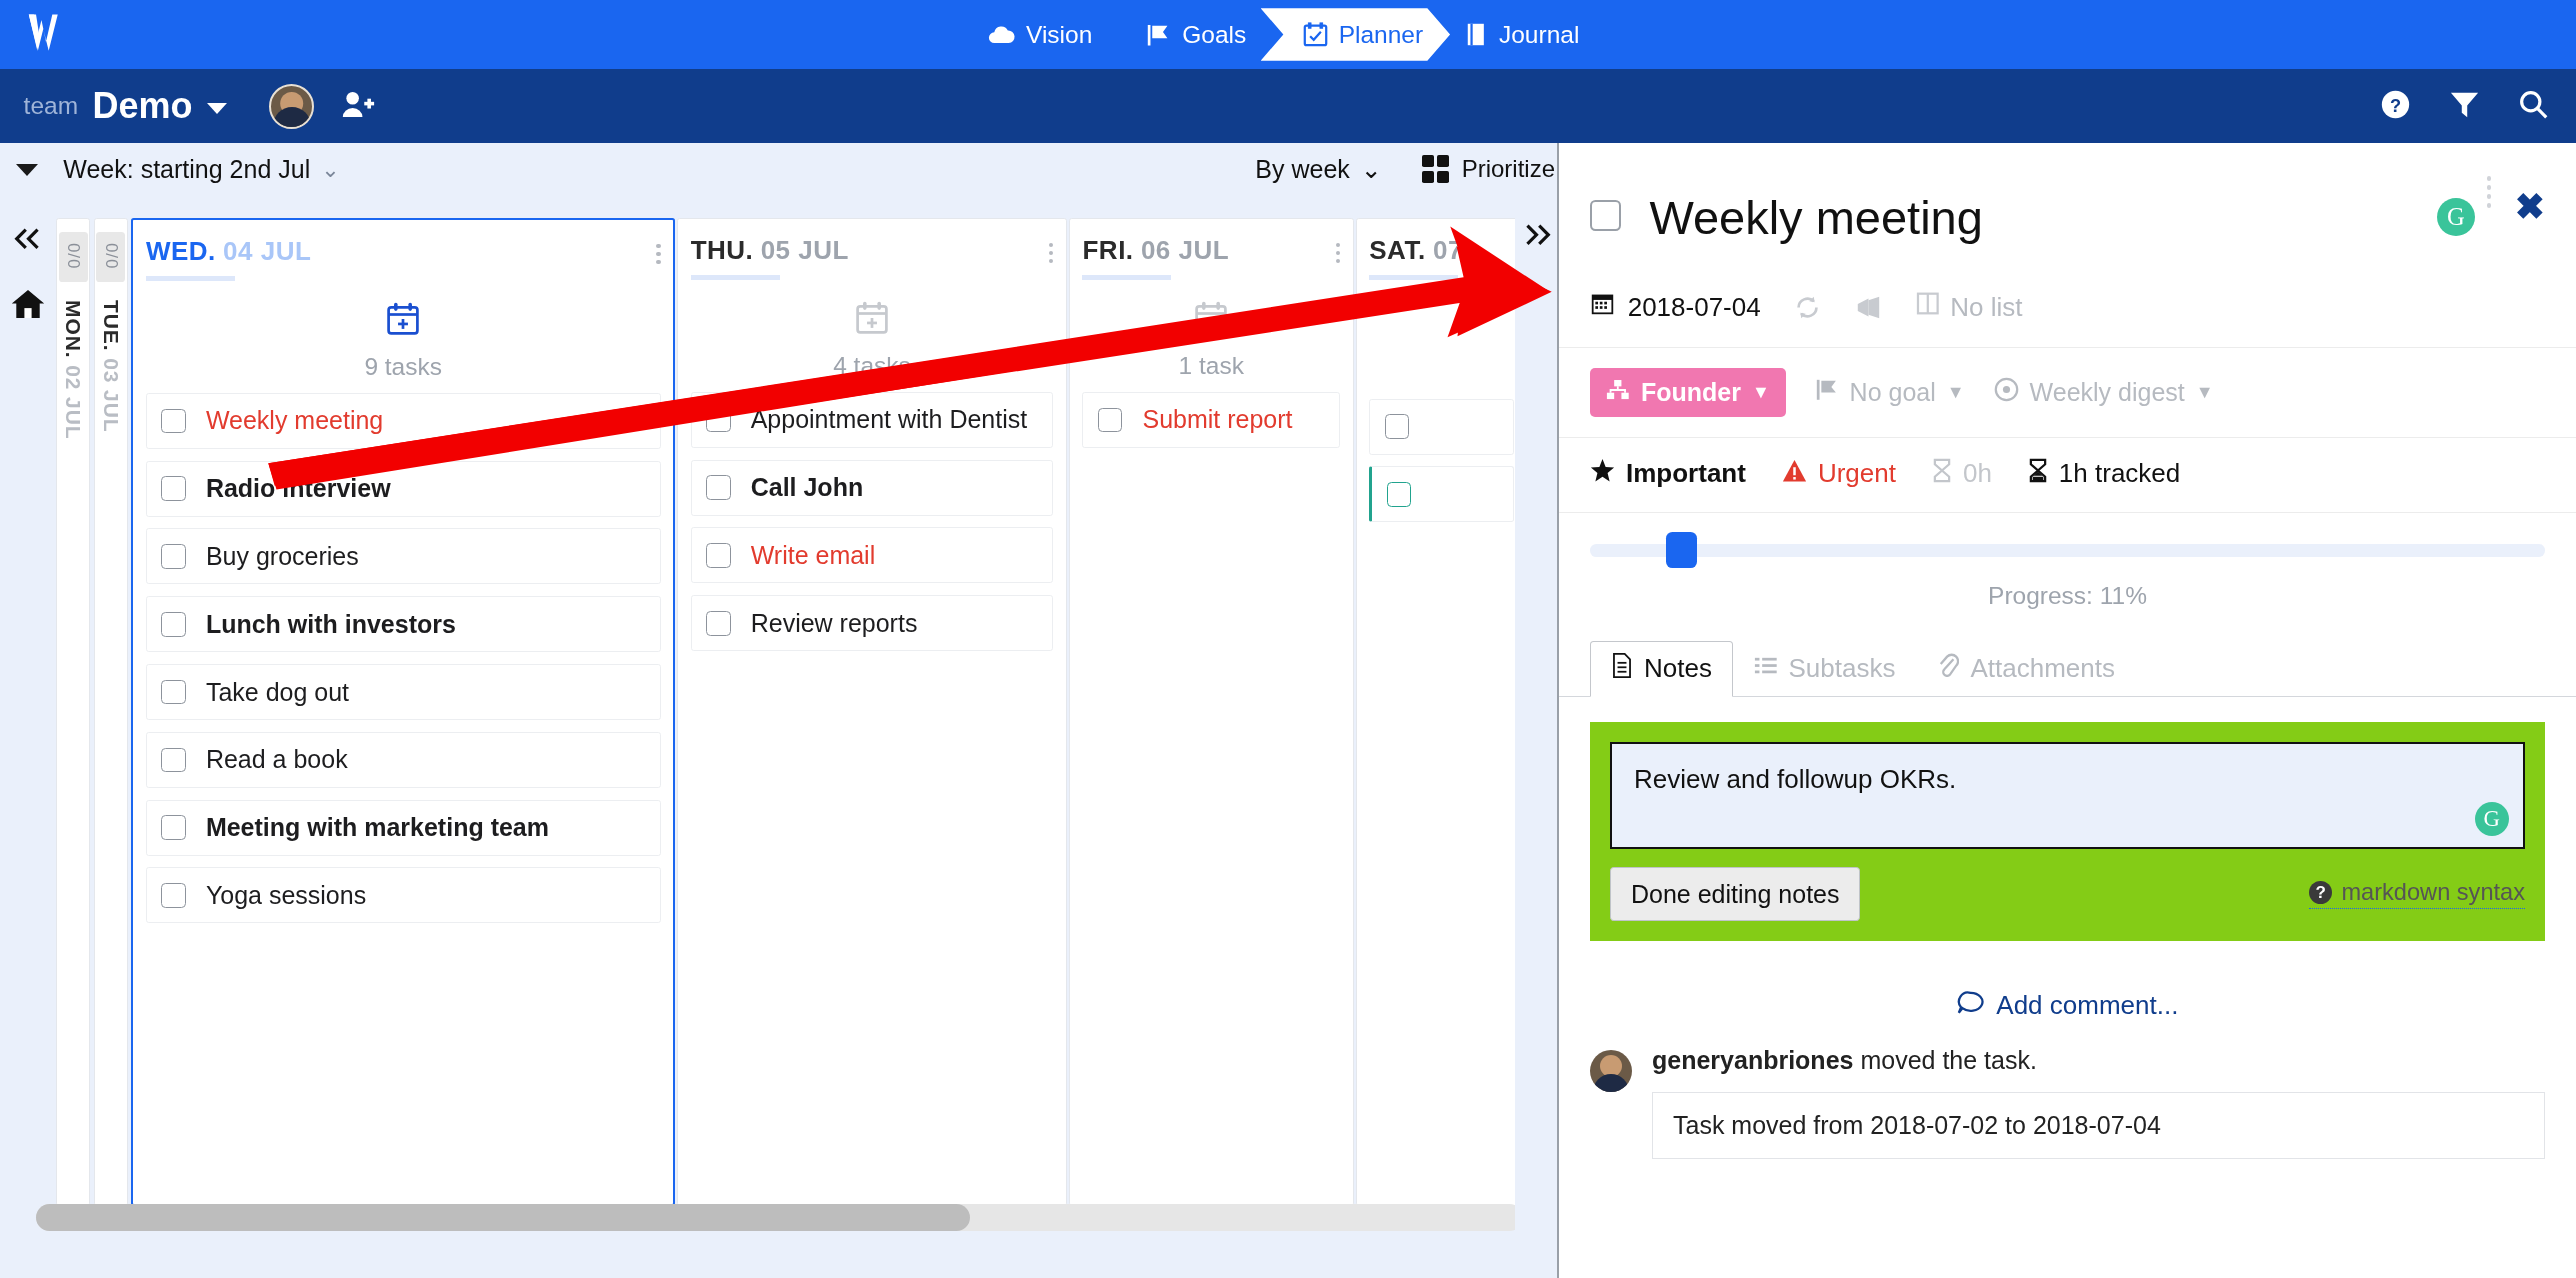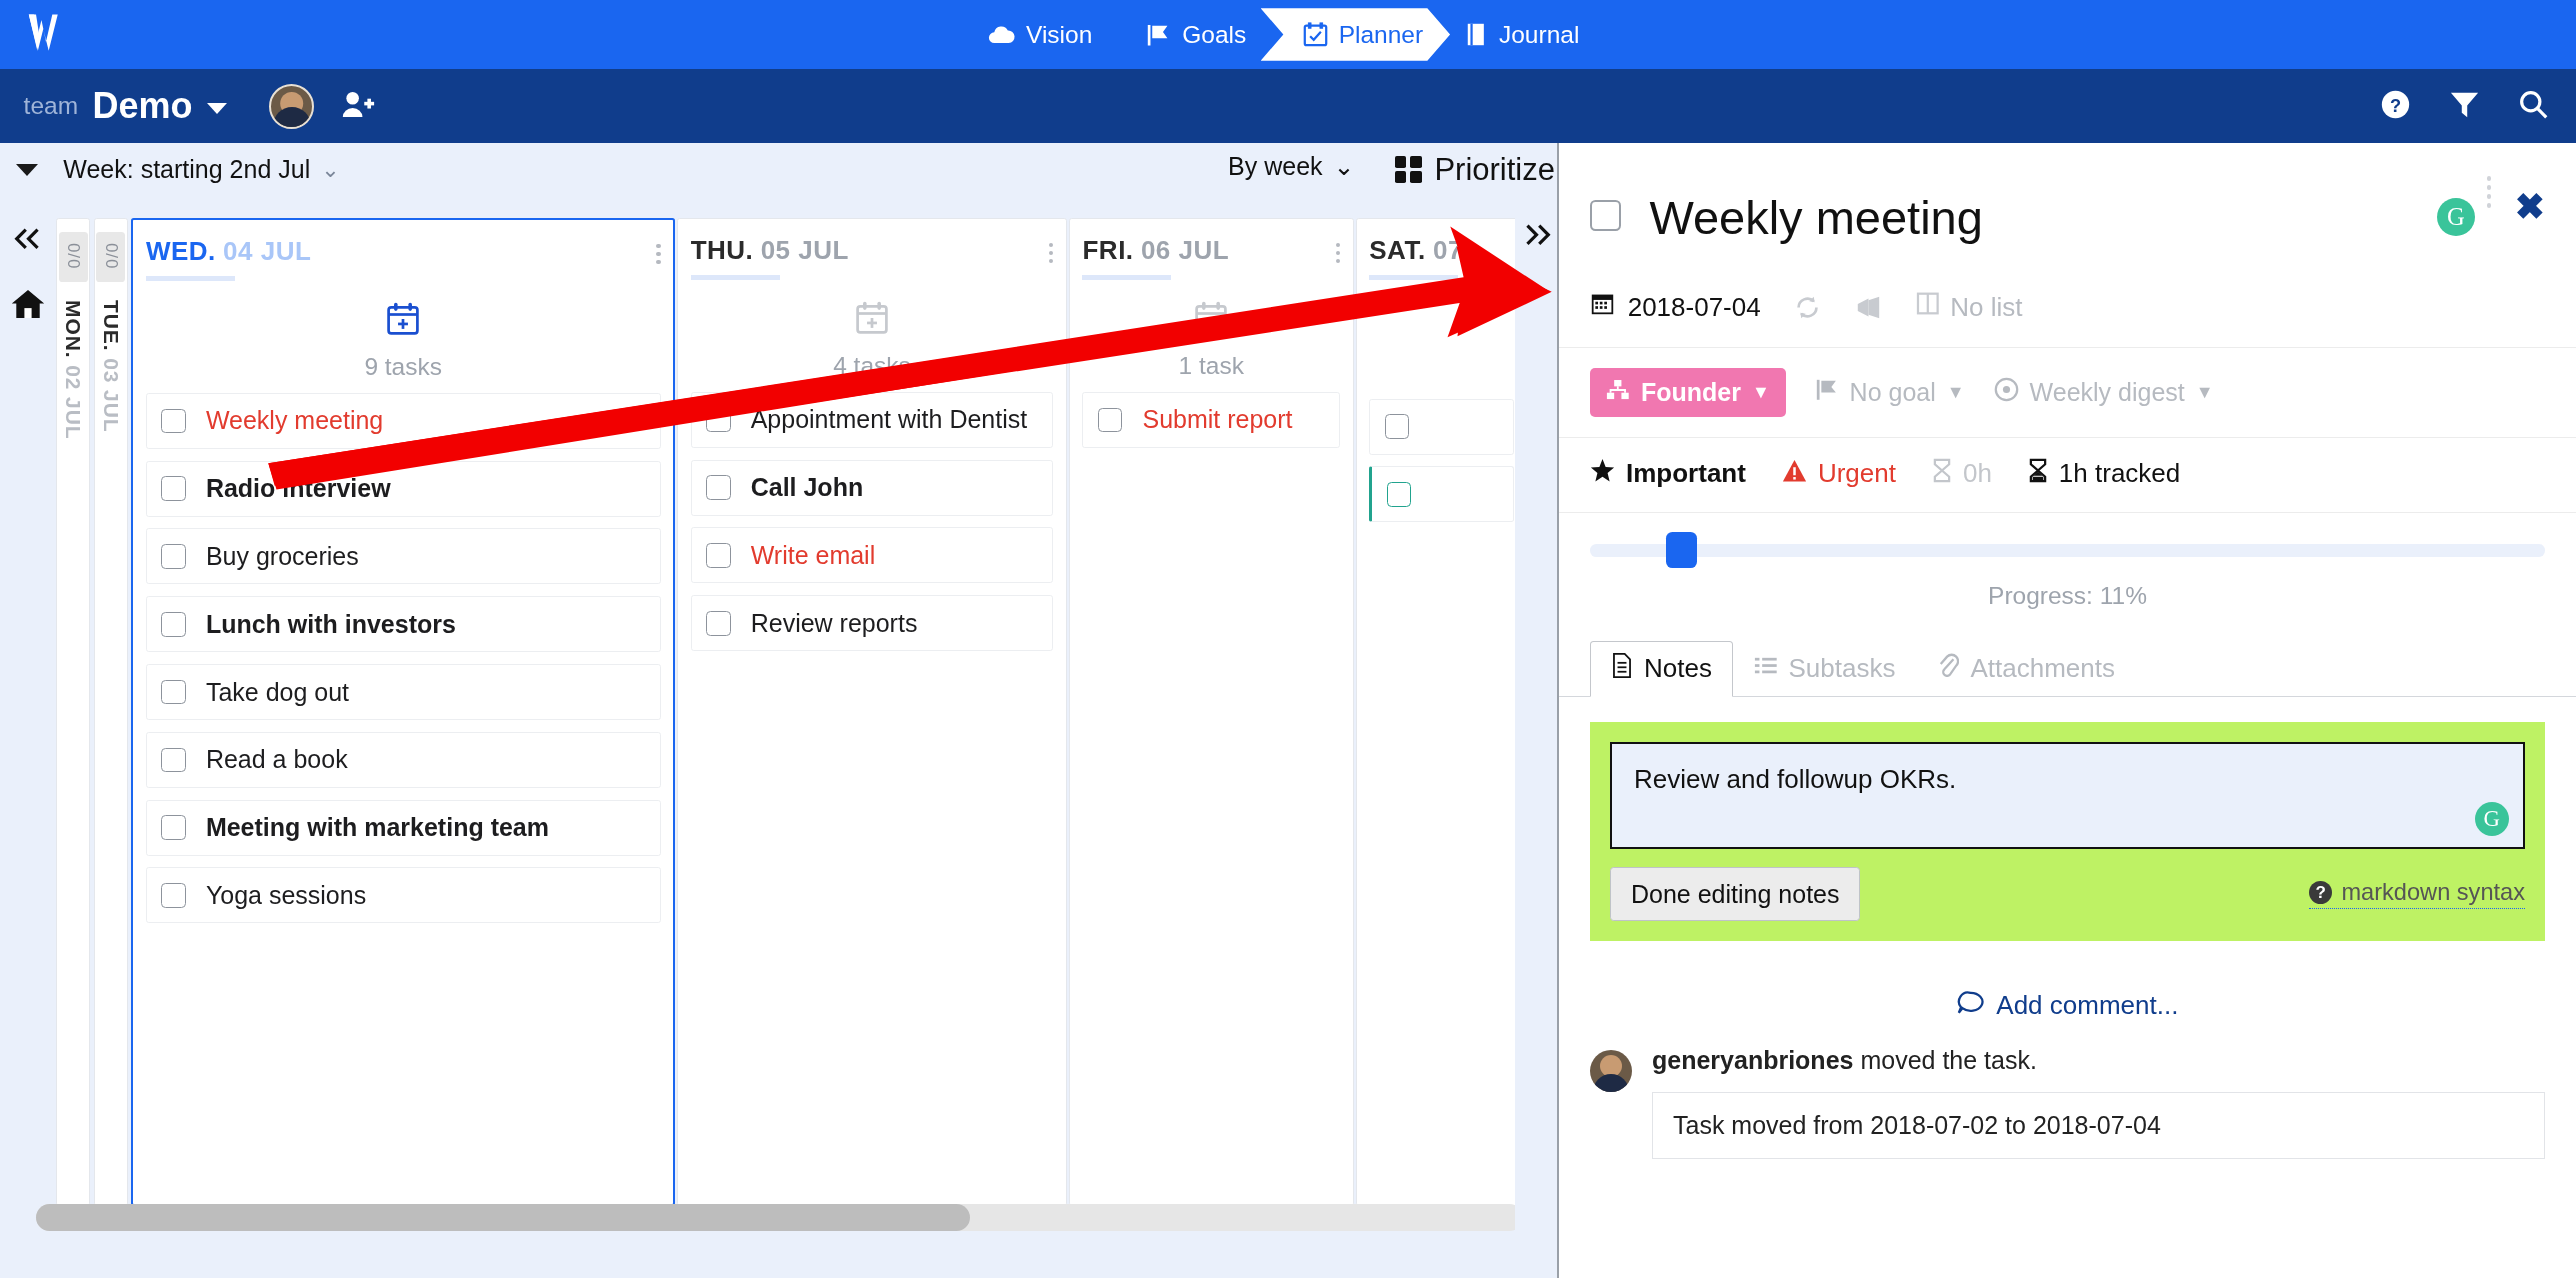--- a/index.html
+++ b/index.html
@@ -75,21 +75,21 @@
     display: flex; align-items: center;
   }
   .weekbar .tri {
     width: 0; height: 0; border-left: 11px solid transparent; border-right: 11px solid transparent;
     border-top: 12.7px solid #1a1a1a; margin-left: 16.3px;
   }
   .week-text { margin-left: 25px; font-size: 25px; color: #111; }
   .chev-sm { margin-left: 11px; color: #7a8699; font-size: 22px; }
   .weekbar-right { position: absolute; right: 2px; display: flex; align-items: flex-start; gap: 40px; }
   .byweek { font-size: 25px; color: #111; display: flex; align-items: center; gap: 11px; cursor: pointer; }
-  .prioritize { font-size: 31px; color: #111; display: flex; align-items: center; gap: 12.7px; cursor: pointer; }
+  .prioritize { font-size: 24px; color: #111; display: flex; align-items: center; gap: 12.7px; cursor: pointer; }
   .grid-ico { display: grid; grid-template-columns: 11.8px 11.8px; grid-template-rows: 11.8px 11.8px; gap: 3.6px; }
   .grid-ico i { background: #111; display: block; width: 11.8px; height: 11.8px; border-radius: 1.8px; }
 
   
   .leftrail {
     position: absolute; left: 0; top: 53px; width: 56px; height: 1082px;
     display: flex; flex-direction: column; align-items: center; padding-top: 31px; gap: 34px;
   }
   .rail-btn { cursor: pointer; }
 
@@ -228,21 +228,21 @@
   .tabs { display: flex; align-items: flex-end; padding: 31px 31px 0 31px; border-bottom: 0.9px solid #d4d7dc; }
   .tab {
     display: flex; align-items: center; gap: 11px; font-size: 26px; color: #b6bac0;
     padding: 11px 20px; cursor: pointer; border: 0.9px solid transparent;
   }
   .tab.active {
     color: #111; background: #fff; border: 0.9px solid #c4c7cc; border-bottom-color: #fff;
     margin-bottom: -0.9px; border-radius: 3.6px 3.6px 0 0;
   }
 
-  .notes-panel { background: #bef264; margin: 25px 31px 0 31px; padding: 20px; }
+  .notes-panel { background: #84cc16; margin: 25px 31px 0 31px; padding: 20px; }
   .notes-box {
     background: #eaf0fb; border: 2.7px solid #111; min-height: 107px;
     padding: 20px 22px; font-size: 26px; color: #111; position: relative; outline: none;
   }
   .notes-foot { display: flex; align-items: center; margin-top: 18px; }
   .done-btn {
     background: #ececec; border: 0.9px solid #bfc3c8; border-radius: 3.6px;
     font-size: 25px; padding: 11.8px 20px; color: #111; cursor: pointer;
     font-family: "Liberation Sans", sans-serif;
   }

